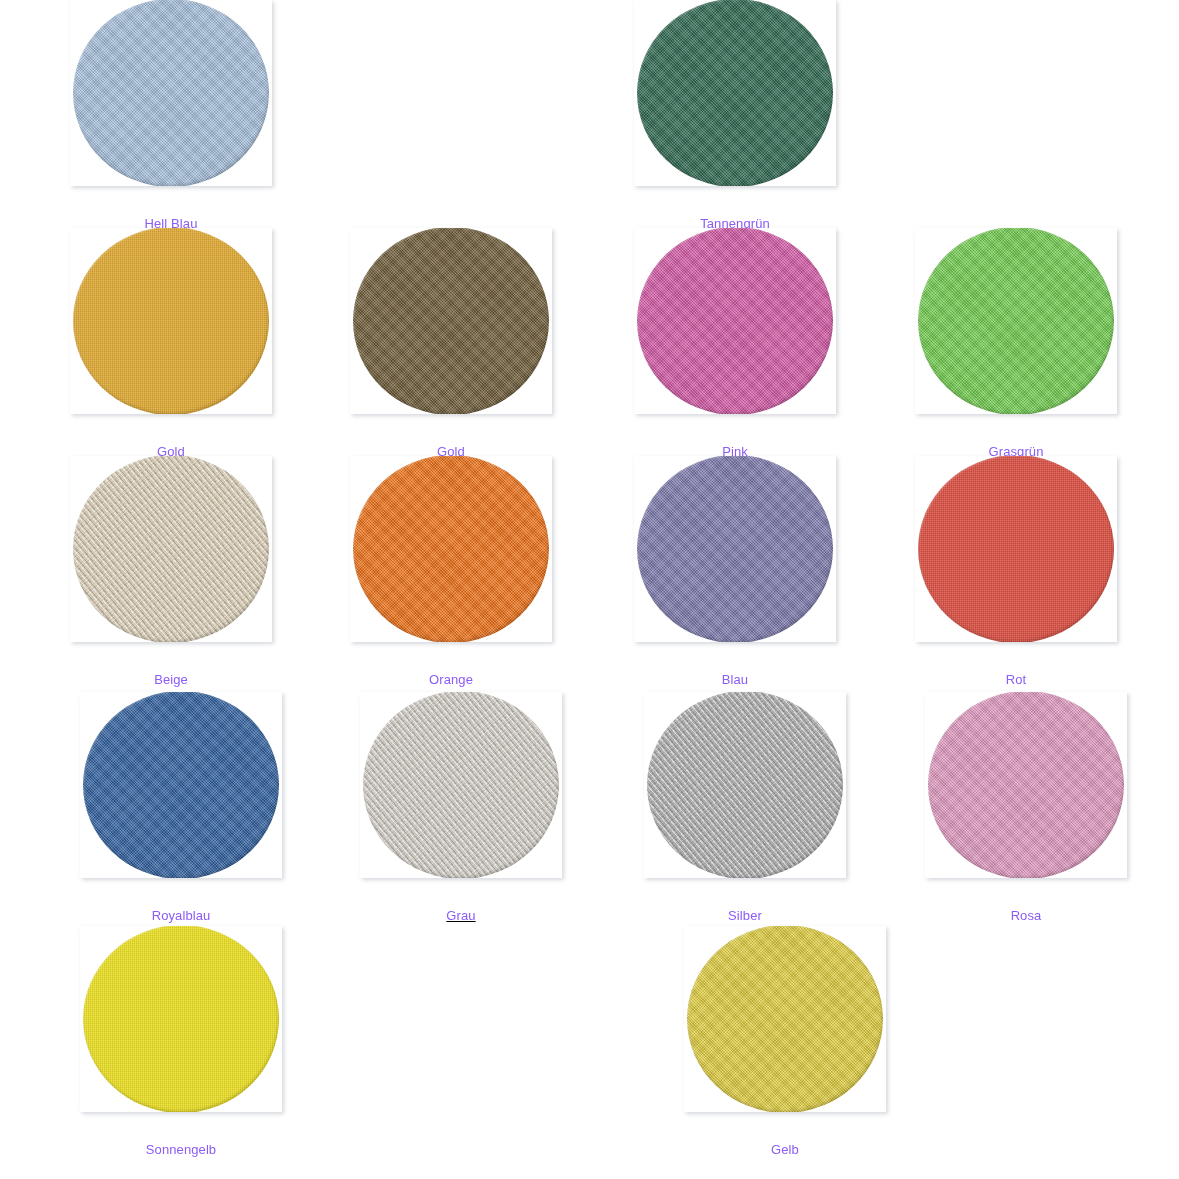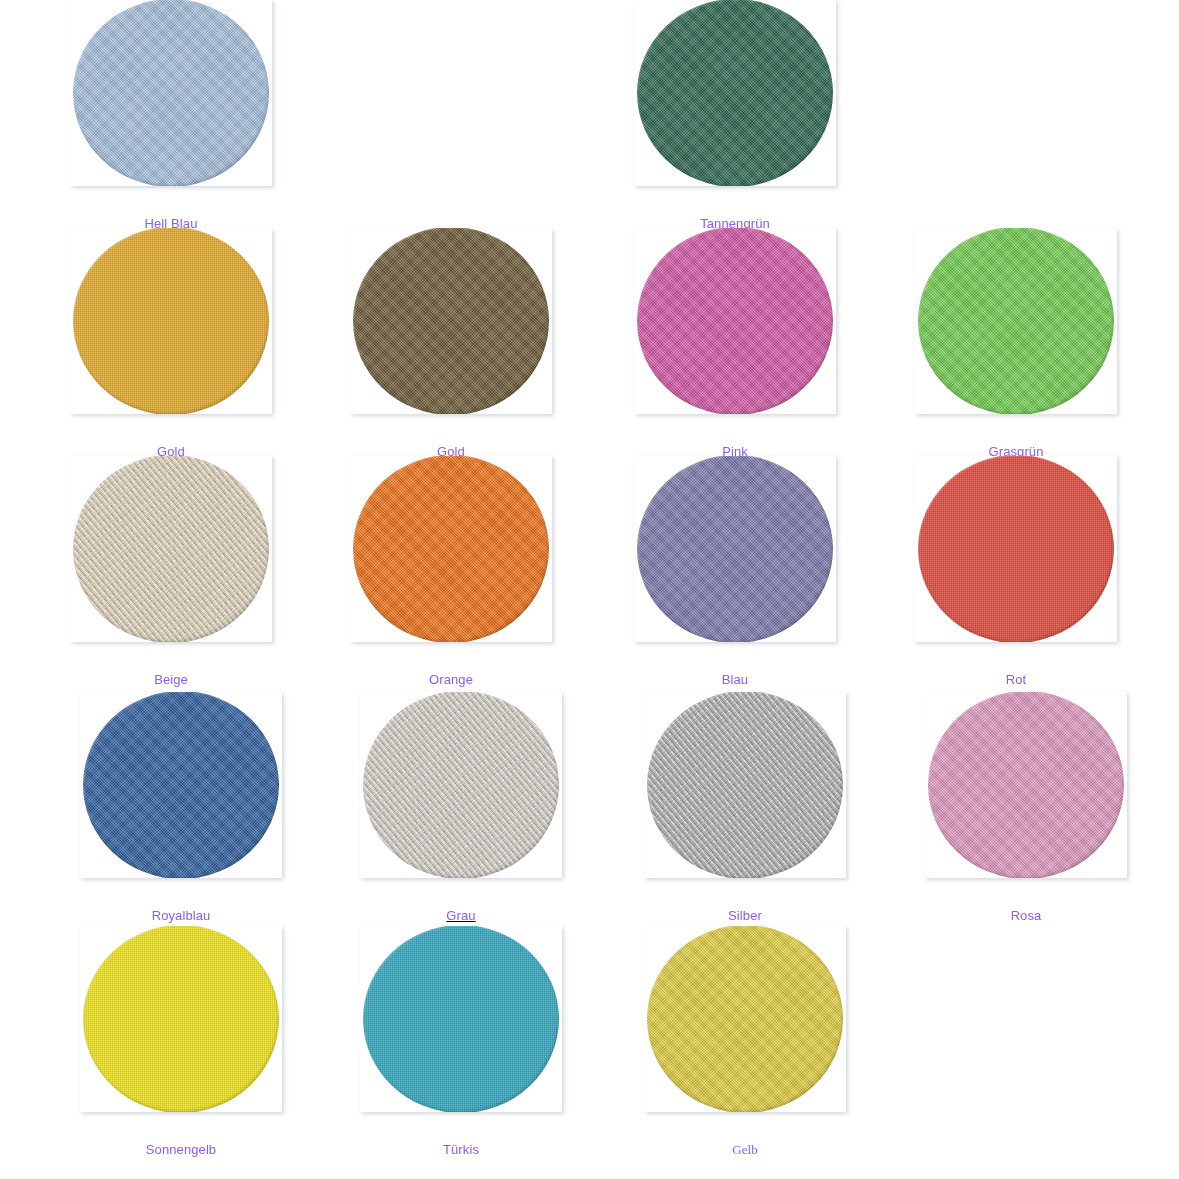--- a/index.html
+++ b/index.html
@@ -192,25 +192,19 @@
         <div class="swatch-disc fine" style="background-color: rgb(236, 224, 36);"></div>
       </div>
       <span class="swatch-label">Sonnengelb</span>
     </div>
     <div class="swatch-cell" style="left: 925px; top: 692px;">
       <div class="swatch-card">
         <div class="swatch-disc" style="background-color: rgb(224, 154, 192);"></div>
       </div>
       <span class="swatch-label">Rosa</span>
     </div>
-    <div class="swatch-cell" style="left: 360px; top: 926px;">
-      <div class="swatch-card">
-        <div class="swatch-disc fine" style="background-color: rgb(58, 167, 189);"></div>
-      </div>
-      <span class="swatch-label">Türkis</span>
-    </div>
-    <div class="swatch-cell" style="left: 644px; top: 926px; font-family: Liberation Serif, serif;">
+    <div class="swatch-cell" style="left: 684px; top: 926px;">
       <div class="swatch-card">
         <div class="swatch-disc" style="background-color: rgb(224, 206, 66);"></div>
       </div>
       <span class="swatch-label">Gelb</span>
     </div>
   </div>
 
 </body></html>

